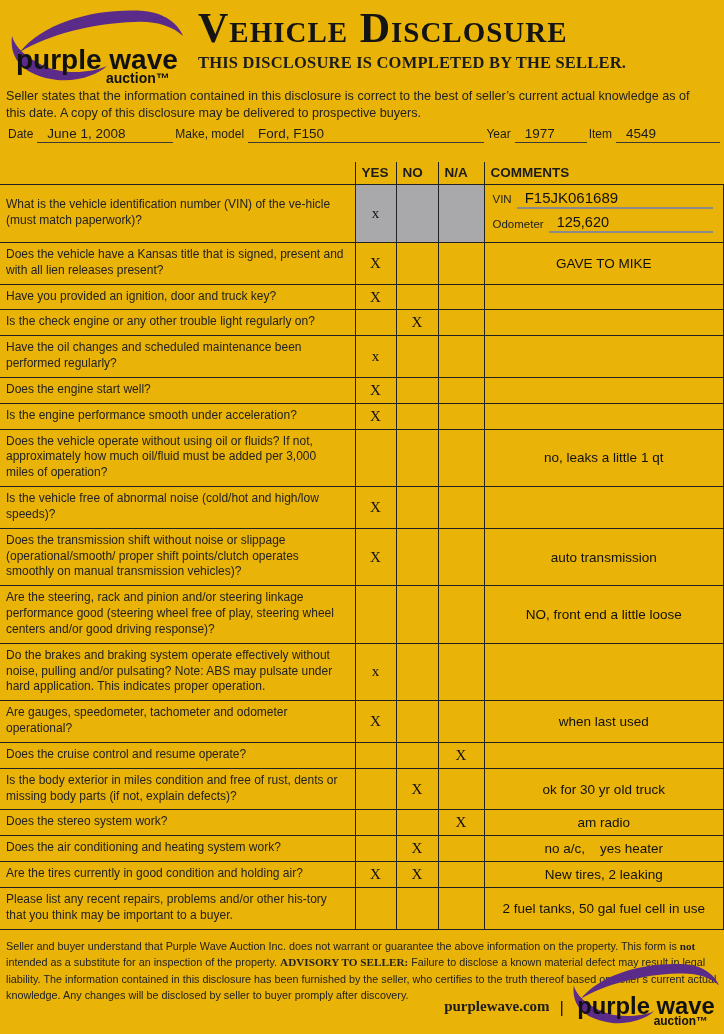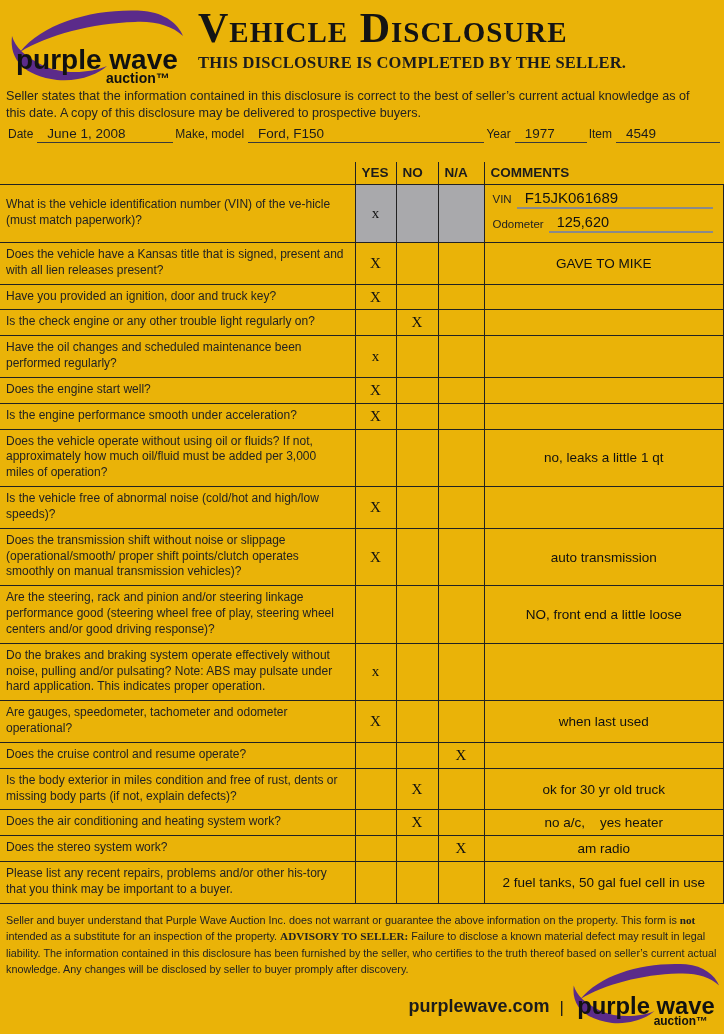--- a/index.html
+++ b/index.html
@@ -40,21 +40,21 @@
   td.comment.vin{text-align:left;padding:3px 10px 4px 8px;}
   .vinline{display:flex;align-items:center;margin:1px 0 5px 0;}
   .vlab{font-size:11.5px;flex:none;margin-right:5px;color:#222;}
   .vval{flex:1;border-bottom:2px solid #8a8a8a;padding:0 4px 1px 8px;font-size:15px;}
   .vinline:last-child .vval{font-size:14.5px;font-weight:normal;}
   
   .fineprint{font-size:10.8px;line-height:1.5;padding:8px 6px 0 6px;color:#222;}
   .fineprint .b{font-weight:bold;font-family:"Liberation Serif",serif;font-size:11.2px;}
   
   .footer{position:absolute;right:2px;bottom:6px;display:flex;align-items:center;}
-  .site{font-weight:bold;font-size:18px;margin-right:10px;margin-top:24px;}
+  .site{font-weight:bold;font-size:15px;margin-right:10px;margin-top:24px;font-family:Liberation Serif, serif;}
   .fsep{font-size:17px;margin-right:6px;margin-top:28px;}
   .logo-svg{display:block;}
 </style>
 </head>
 <body>
 
 <div class="page">
 
   <div class="hdr">
     <div class="logo-wrap">
@@ -201,32 +201,39 @@
           <td class="comment"></td>
         </tr>
         <tr>
           <td class="q">Is the body exterior in miles condition and free of rust, dents or missing body parts (if not, explain defects)?</td>
           <td class="mark"></td>
           <td class="mark">X</td>
           <td class="mark"></td>
           <td class="comment">ok for 30 yr old truck</td>
         </tr>
         <tr>
+          <td class="q">Does the stereo system work?</td>
+          <td class="mark"></td>
+          <td class="mark"></td>
+          <td class="mark">X</td>
+          <td class="comment">am radio</td>
+        </tr>
+        <tr>
           <td class="q">Does the air conditioning and heating system work?</td>
           <td class="mark"></td>
           <td class="mark">X</td>
           <td class="mark"></td>
           <td class="comment">no a/c,    yes heater</td>
         </tr>
         <tr>
-          <td class="q">Does the stereo system work?</td>
-          <td class="mark"></td>
-          <td class="mark"></td>
-          <td class="mark">X</td>
-          <td class="comment">am radio</td>
+          <td class="q">Are the tires currently in good condition and holding air?</td>
+          <td class="mark">X</td>
+          <td class="mark">X</td>
+          <td class="mark"></td>
+          <td class="comment">New tires, 2 leaking</td>
         </tr>
         <tr>
           <td class="q">Please list any recent repairs, problems and/or other his-tory that you think may be important to a buyer.</td>
           <td class="mark"></td>
           <td class="mark"></td>
           <td class="mark"></td>
           <td class="comment">2 fuel tanks, 50 gal fuel cell in use</td>
         </tr>
       </tbody>
   </table>

